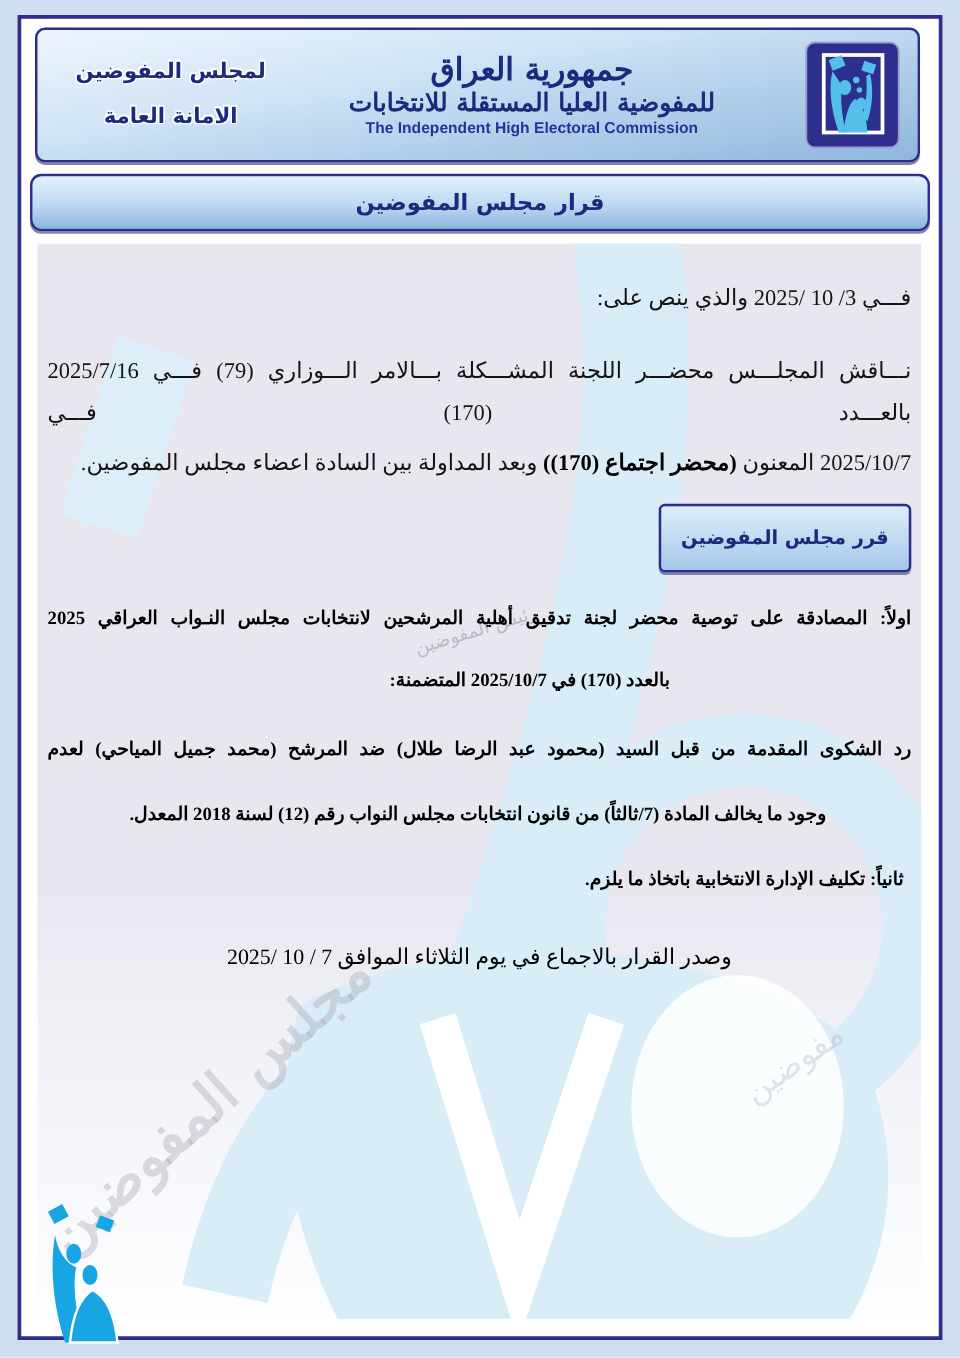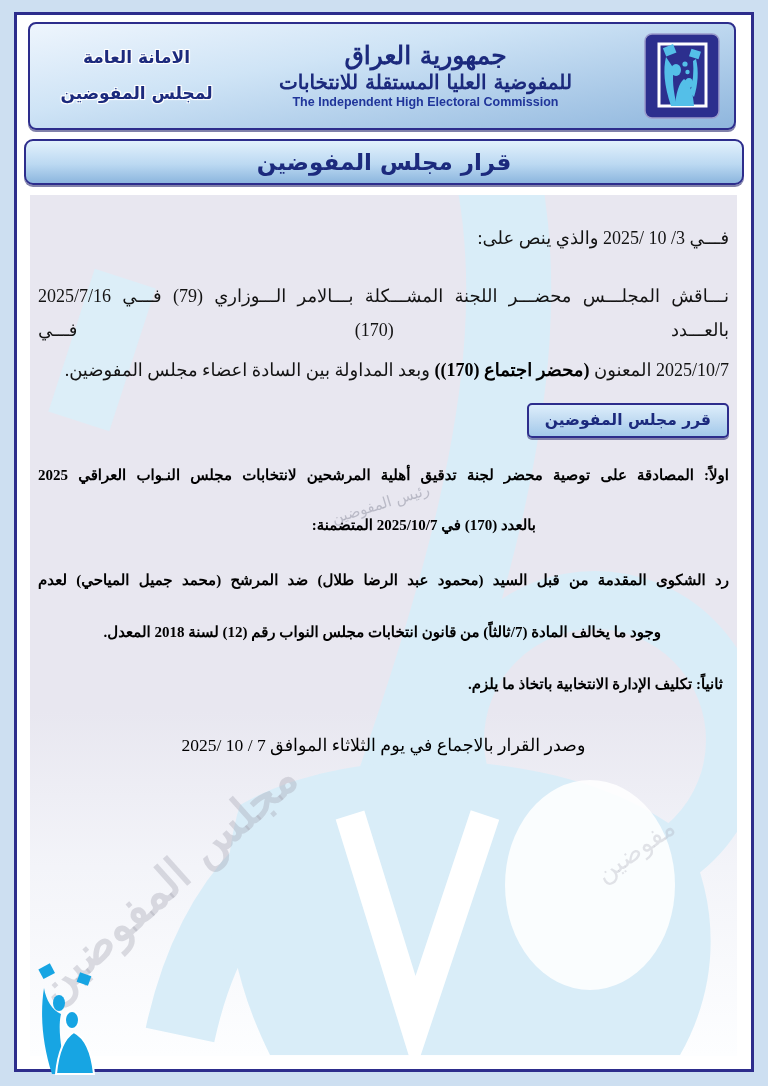--- a/index.html
+++ b/index.html
@@ -24,21 +24,21 @@
       font-family:"Liberation Sans",sans-serif;margin-top:3px;}
   .hdr-right{flex:0 0 185px;text-align:center;direction:rtl;color:#1c2a7d;
       font-family:"DejaVu Sans",sans-serif;font-weight:bold;font-size:17px;line-height:2.1;
       text-shadow:0 0 3px #fff,1px 1px 0 #fff,-1px -1px 0 #fff,1px -1px 0 #fff,-1px 1px 0 #fff;}
   
   .title-bar{position:absolute;left:24px;top:139px;width:720px;height:46px;
       border:2px solid #2d2d8c;border-radius:9px;
       background:linear-gradient(180deg,#e2f1fc 0%,#bcd9f2 55%,#8cb6de 100%);
       box-shadow:0 2px 0 rgba(25,25,100,.55);
       display:flex;align-items:center;justify-content:center;box-sizing:border-box;}
-  .title-bar .t{color:#1c2a7d;font-weight:bold;font-size:23px;font-family:"DejaVu Sans",sans-serif;}
+  .title-bar .t{color:#1c2a7d;font-weight:bold;font-size:18px;font-family:"DejaVu Sans",sans-serif;}
   
   .panel{position:absolute;left:30px;top:195px;width:707px;height:861px;
       background:linear-gradient(180deg,#e8e7f0 0%,#e8e7f0 60%,#f3f4f9 78%,#fdfeff 100%);
       direction:rtl;padding:22px 8px 0 8px;box-sizing:border-box;}
   .wm-svg{position:absolute;left:0;top:0;width:100%;height:100%;pointer-events:none;}
   .wm-text{position:absolute;color:rgba(140,142,158,.5);font-family:"DejaVu Serif",serif;
       pointer-events:none;white-space:nowrap;}
   .wm-a{left:300px;top:300px;font-size:15px;transform:rotate(-17deg);}
   .wm-b{left:-30px;top:660px;font-size:46px;font-weight:bold;color:rgba(165,166,180,.38);
         transform:rotate(-42deg);}
@@ -50,42 +50,42 @@
   .line{position:relative;}
   .p1l1{margin-top:4px;}
   .p1l2{margin-top:4px;}
   .p2l1{margin-top:24px;}
   .p2l2{margin-top:6px;}
   .decision-row{margin-top:16px;text-align:right;position:relative;}
   .decision-box{display:inline-block;border:2px solid #2d2d8c;border-radius:5px;
       background:linear-gradient(180deg,#ddeefb 0%,#bed9f1 55%,#a3c9ea 100%);
       box-shadow:0 2px 0 rgba(25,25,100,.5);
       color:#1c2a7d;font-weight:bold;font-size:15.5px;font-family:"DejaVu Sans",sans-serif;
-      padding:6px 16px;line-height:1.2;}
+      padding:16px 16px;line-height:1.2;}
   .itm{font-weight:bold;color:#000;font-size:15px;line-height:43px;position:relative;}
   .i1l1{margin-top:16px;}
   .i1l2{margin-top:7px;margin-left:0;margin-right:193px;text-align:right;}
   .i1l3{margin-top:12px;}
   .i1l4{margin-top:9px;margin-right:68px;text-align:right;}
   .i2{margin-top:9px;text-align:right;margin-right:6px;}
   .i3{margin-top:6px;text-align:right;margin-right:6px;}
   .closing{margin-top:24px;text-align:center;font-weight:normal;color:#000;
       font-size:17.5px;line-height:30px;position:relative;}
   .corner-logo{position:absolute;left:34px;top:958px;width:66px;height:118px;}
 </style>
 </head>
 <body>
 
 <div class="page">
   <div class="frame"></div>
 
   <div class="header-box">
     <div class="hdr-right">
+      <div>لمجلس المفوضين</div>
       <div>الامانة العامة</div>
-      <div>لمجلس المفوضين</div>
     </div>
     <div class="hdr-center">
       <div class="cal1">جمهورية العراق</div>
       <div class="cal2">للمفوضية العليا المستقلة للانتخابات</div>
       <div class="english">The Independent High Electoral Commission</div>
     </div>
     <div class="logo-wrap">
       <svg viewBox="0 0 76 86" width="76" height="86">
         <rect x="1" y="1" width="74" height="84" rx="7" fill="#2c2f8e" stroke="#9a9ccc" stroke-width="1.5"></rect>
         <rect x="15" y="11" width="47" height="62" fill="none" stroke="#ffffff" stroke-width="3"></rect>

